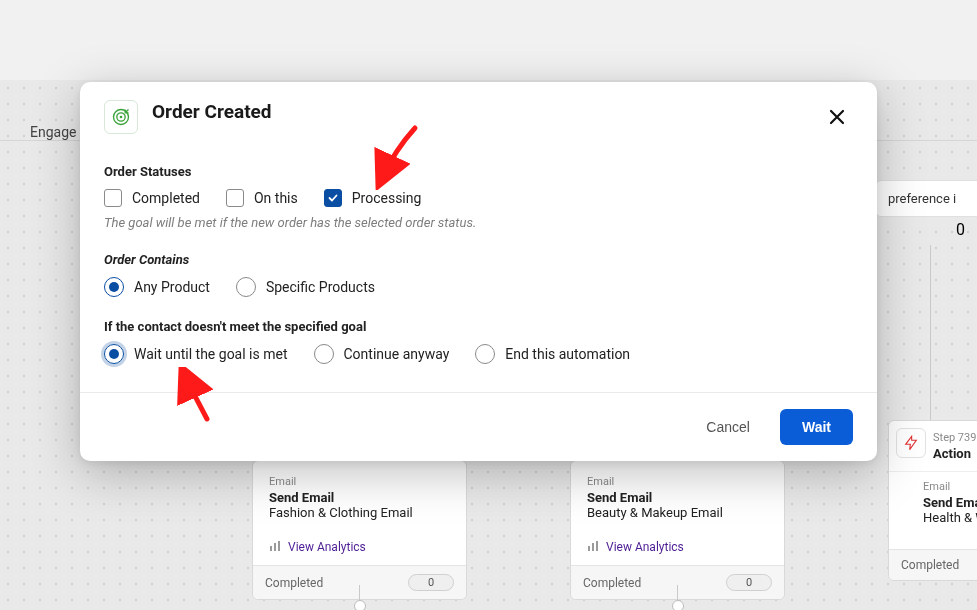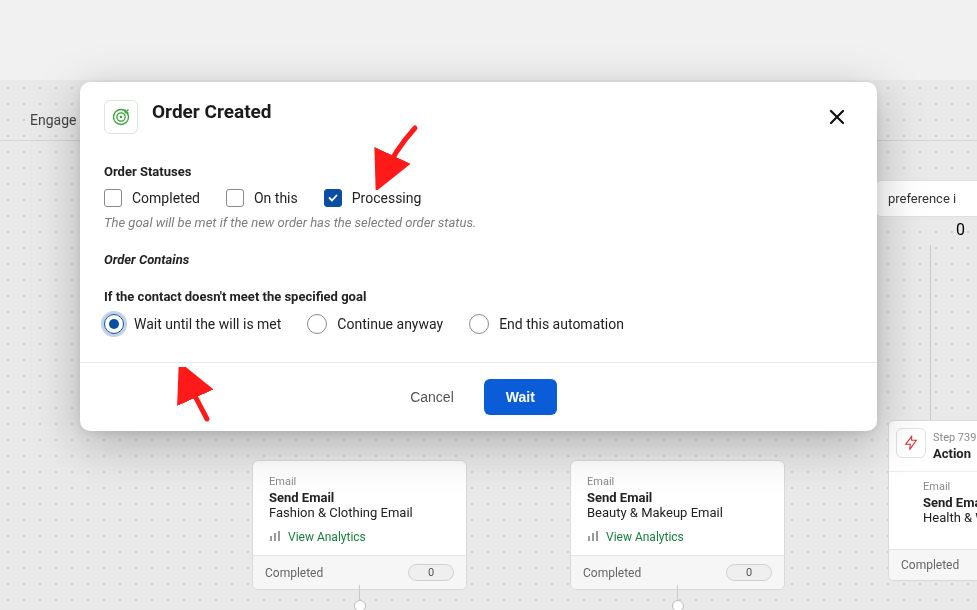--- a/index.html
+++ b/index.html
@@ -23,21 +23,21 @@
   }
   .topbar {
     position: absolute;
     left: 0; right: 0; top: 0;
     height: 80px;
     background: #f1f1f1;
   }
   .engage {
     position: absolute;
     left: 30px;
-    top: 112px;
+    top: 124px;
     font-size: 14px;
     color: #444;
   }
   .sep {
     position: absolute;
     left: 0;
     right: 0;
     top: 140px;
     height: 0;
     border-top: 1px solid #d6d6d6;
@@ -63,22 +63,22 @@
     color: #222;
     margin-top: 2px;
   }
   .wf-card .sub {
     font-size: 13px;
     font-weight: 400;
     color: #222;
   }
   .wf-card .analytics {
     font-size: 12px;
-    color: #15803d;
-    margin-top: 10px;
+    color: #4c1d95;
+    margin-top: 20px;
   }
   .wf-card .analytics .ico {
     display: inline-block;
     vertical-align: middle;
     margin-right: 4px;
   }
   .wf-card .footer {
     border-top: 1px solid #e4e4e4;
     background: #f6f6f6;
     padding: 8px 12px;
@@ -253,21 +253,21 @@
   }
   .helper-text {
     font-size: 13px;
     font-style: italic;
     color: #7d7d7d;
     margin-top: 8px;
   }
   .modal-footer {
     border-top: 1px solid #eaeaea;
     display: flex;
-    justify-content: center;
+    justify-content: flex-end;
     align-items: center;
     gap: 20px;
     padding: 16px 24px;
   }
   .btn-cancel {
     font-size: 14px;
     color: #555;
     background: none;
     border: none;
     cursor: pointer;
@@ -416,28 +416,40 @@
             <svg width="10" height="10" viewBox="0 0 10 10">
                 <path d="M1.5 5 L4 7.5 L8.5 2.5" stroke="#fff" stroke-width="1.8" fill="none" stroke-linecap="round" stroke-linejoin="round"></path>
               </svg>
           </span>
           <span>Processing</span>
         </label>
       </div>
       <div class="helper-text">The goal will be met if the new order has the selected order status.</div>
 
       <div class="section-label" style="margin-top:22px;font-style:italic;">Order Contains</div>
+      <div class="radio-row">
+        <label class="rad">
+          <span class="rad-box checked">
+              <span class="dot"></span>
+            </span>
+          <span>Any Product</span>
+        </label>
+        <label class="rad">
+          <span class="rad-box"></span>
+          <span>Specific Products</span>
+        </label>
+      </div>
 
       <div class="section-label" style="margin-top:22px;">If the contact doesn't meet the specified goal</div>
       <div class="radio-row">
         <label class="rad">
           <span class="rad-box checked focus">
               <span class="dot"></span>
             </span>
-          <span>Wait until the will is met</span>
+          <span>Wait until the goal is met</span>
         </label>
         <label class="rad">
           <span class="rad-box"></span>
           <span>Continue anyway</span>
         </label>
         <label class="rad">
           <span class="rad-box"></span>
           <span>End this automation</span>
         </label>
       </div>

